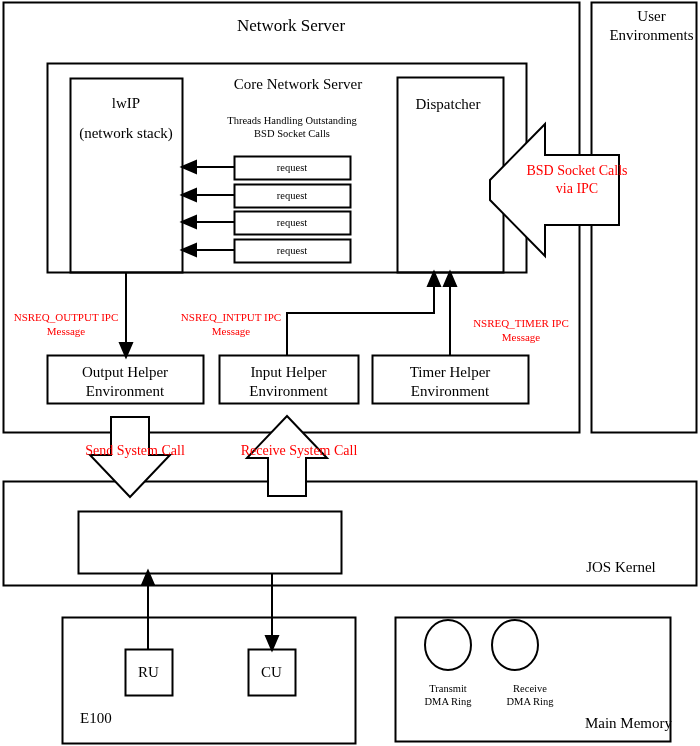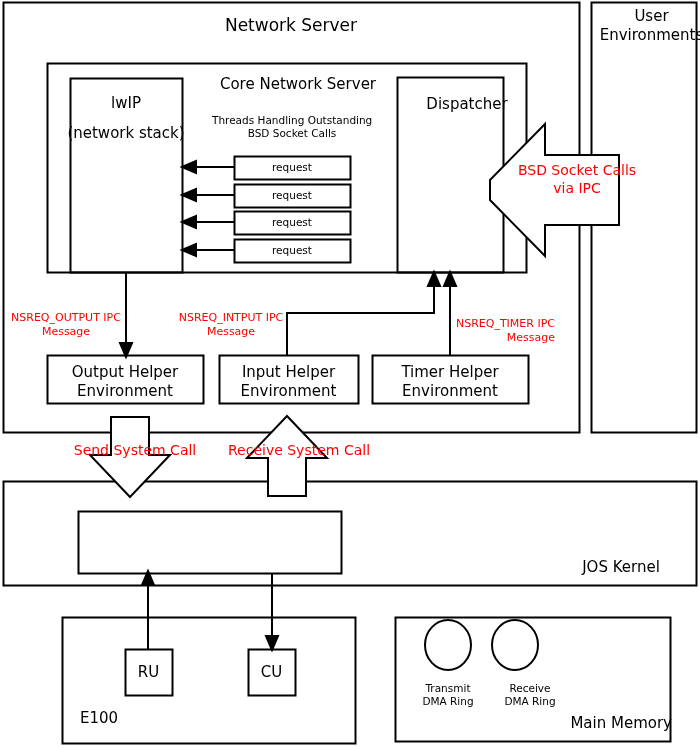--- a/index.html
+++ b/index.html
@@ -24,20 +24,21 @@
     width: 700px;
     height: 746px;
   }
   .lbl {
     position: absolute;
     color: #000000;
     text-align: center;
     line-height: 1.25;
     white-space: pre;
     pointer-events: none;
+    font-family: Liberation Serif, serif;
   }
   .red {
     color: #ff0000;
   }
   .t-title { font-size: 17px; }
   .t-sub   { font-size: 15px; padding-left: 8px; }
   .t-box   { font-size: 15px; }
   .t-small { font-size: 10.5px; }
   .t-req   { font-size: 10.5px; }
   .t-red   { font-size: 11px; }
@@ -137,40 +138,40 @@
 
   <div class="lbl t-sub" style="left:591px; top:7px; width:105px;">User
 Environments</div>
 
   <div class="lbl t-sub" style="left:190px; top:75px; width:200px;">Core Network Server</div>
 
   <div class="lbl t-box" style="left:65px; top:124px; width:122px;">(network stack)</div>
 
   <div class="lbl t-box" style="left:70px; top:94px; width:112px;">lwIP</div>
 
-  <div class="lbl t-box" style="left:414px; top:95px; width:106px;">Dispatcher</div>
+  <div class="lbl t-box" style="left:395px; top:95px; width:106px;">Dispatcher</div>
 
   <div class="lbl t-small" style="left:212px; top:114px; width:160px;">Threads Handling Outstanding
 BSD Socket Calls</div>
 
   <div class="lbl t-req" style="left:234px; top:161px; width:116px;">request</div>
   <div class="lbl t-req" style="left:234px; top:189px; width:116px;">request</div>
   <div class="lbl t-req" style="left:234px; top:216px; width:116px;">request</div>
   <div class="lbl t-req" style="left:234px; top:244px; width:116px;">request</div>
 
   <div class="lbl t-redbig red" style="left:514px; top:162px; width:126px;">BSD Socket Calls
 via IPC</div>
 
   <div class="lbl t-red red" style="left:2px; top:311px; width:128px;">NSREQ_OUTPUT IPC
 Message</div>
 
   <div class="lbl t-red red" style="left:170px; top:311px; width:122px;">NSREQ_INTPUT IPC
 Message</div>
 
-  <div class="lbl t-red red" style="left:437px; top:317px; width:118px;text-align:right;">NSREQ_TIMER IPC
+  <div class="lbl t-red red" style="left:462px; top:317px; width:118px;">NSREQ_TIMER IPC
 Message</div>
 
   <div class="lbl t-box" style="left:47px; top:363px; width:156px;">Output Helper
 Environment</div>
   <div class="lbl t-box" style="left:219px; top:363px; width:139px;">Input Helper
 Environment</div>
   <div class="lbl t-box" style="left:372px; top:363px; width:156px;">Timer Helper
 Environment</div>
 
   <div class="lbl t-redbig red" style="left:62px; top:442px; width:146px;">Send System Call</div>

